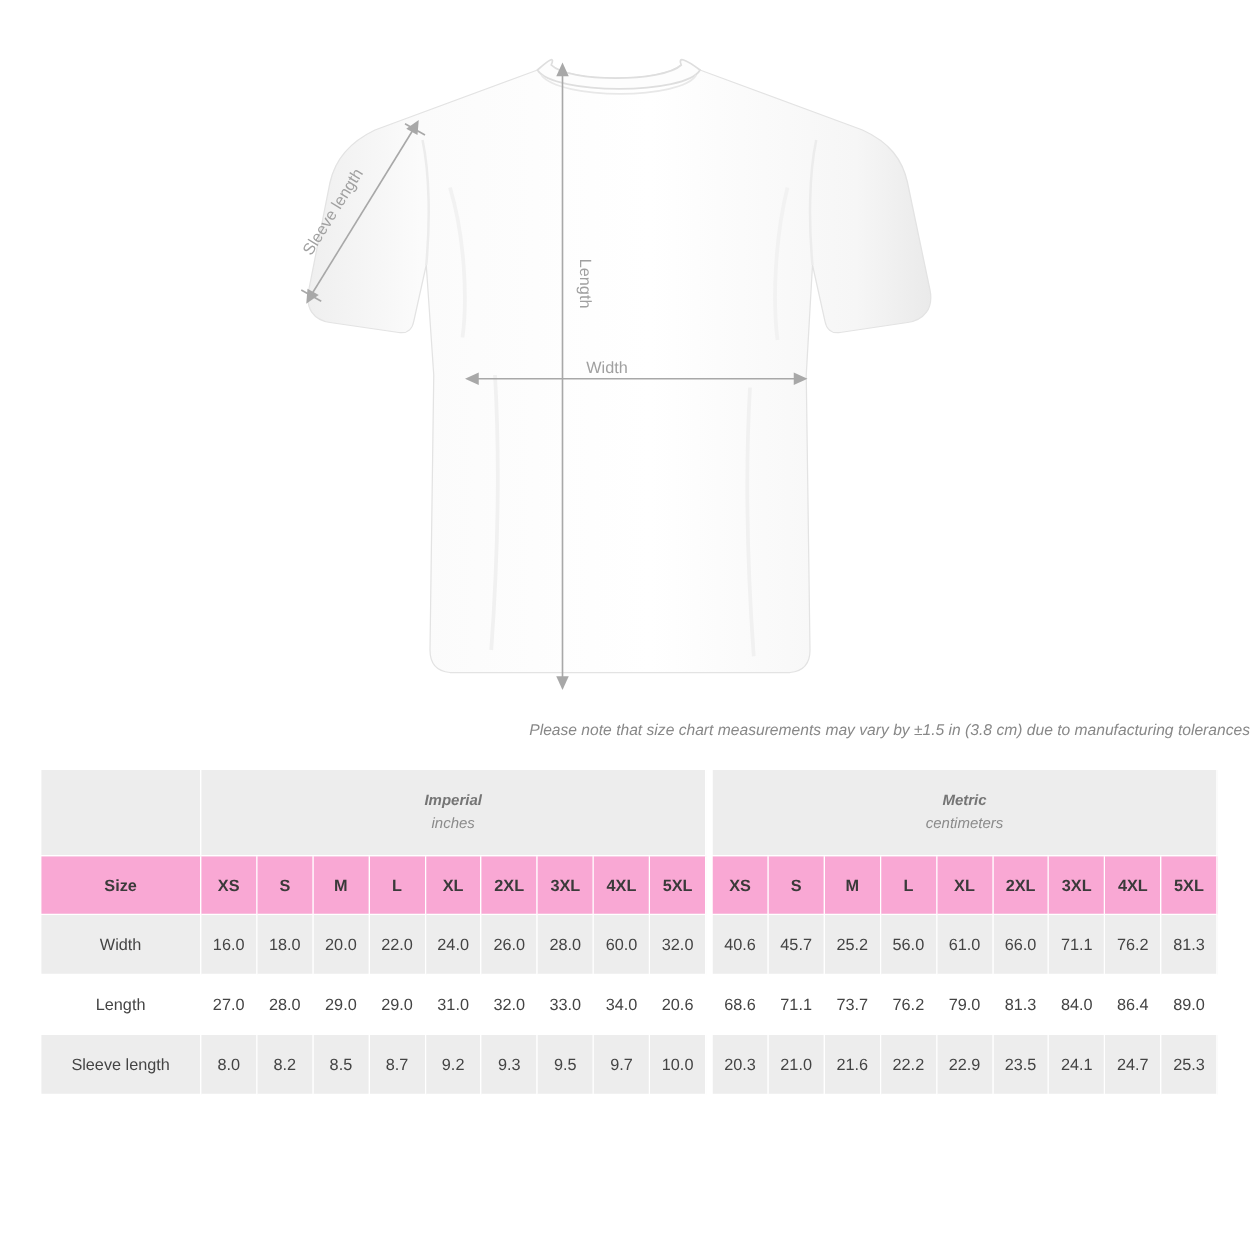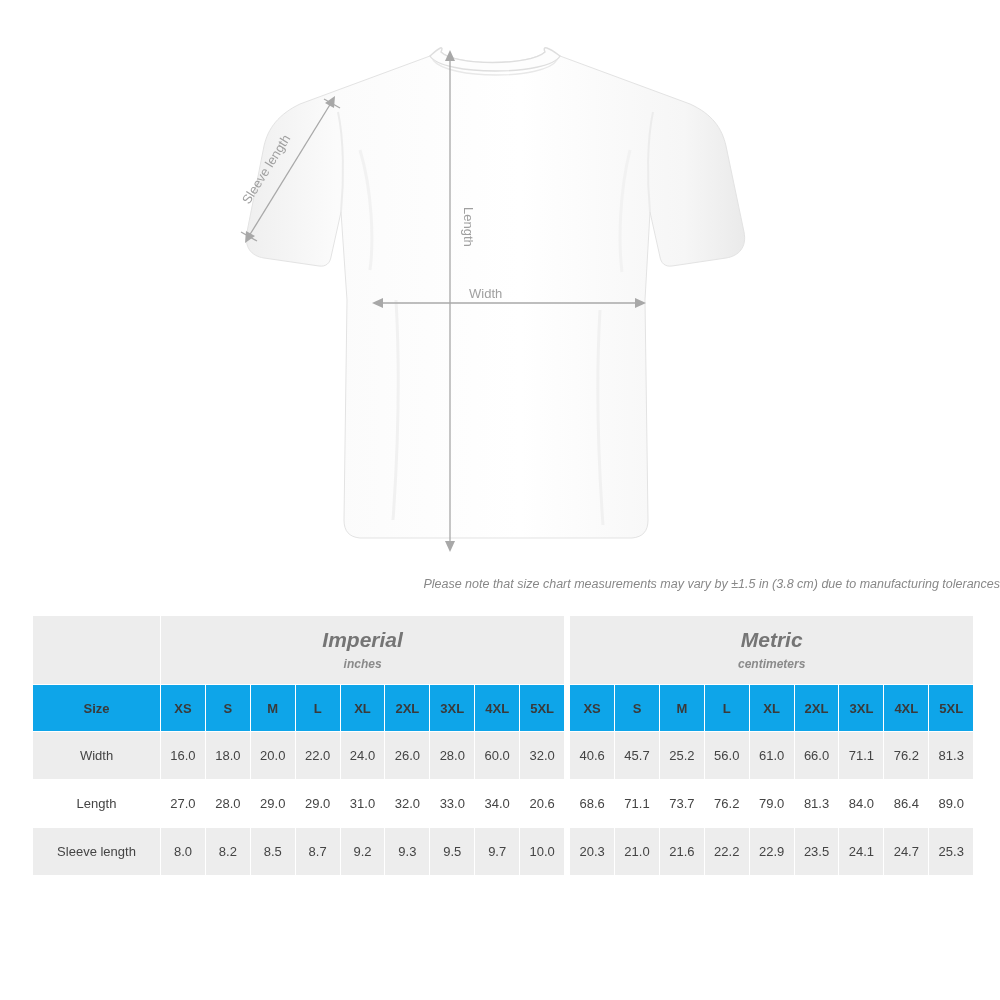--- a/index.html
+++ b/index.html
@@ -66,35 +66,34 @@
     vertical-align: middle;
     font-size: 13px;
     color: #444444;
     font-weight: normal;
   }
   .unit-row td {
     background: #ededed;
     height: 68px;
   }
   .unit-system {
-    font-size: 21px;
+    font-size: 12px;
     font-style: italic;
     font-weight: bold;
     color: #757575;
     line-height: 1.35;
   }
   .unit-sub {
     font-size: 12px;
     font-style: italic;
     color: #8a8a8a;
     line-height: 1.6;
-    font-weight: bold;
   }
   .header-row td {
-    background: #0ea5e9;
+    background: #f9a8d4;
     height: 46px;
     font-size: 13px;
     color: #3f3f3f;
   }
   .header-row td.rowlabel {
     font-weight: bold;
     color: #3a3a3a;
   }
   .header-row td.colhead {
     font-weight: bold;

